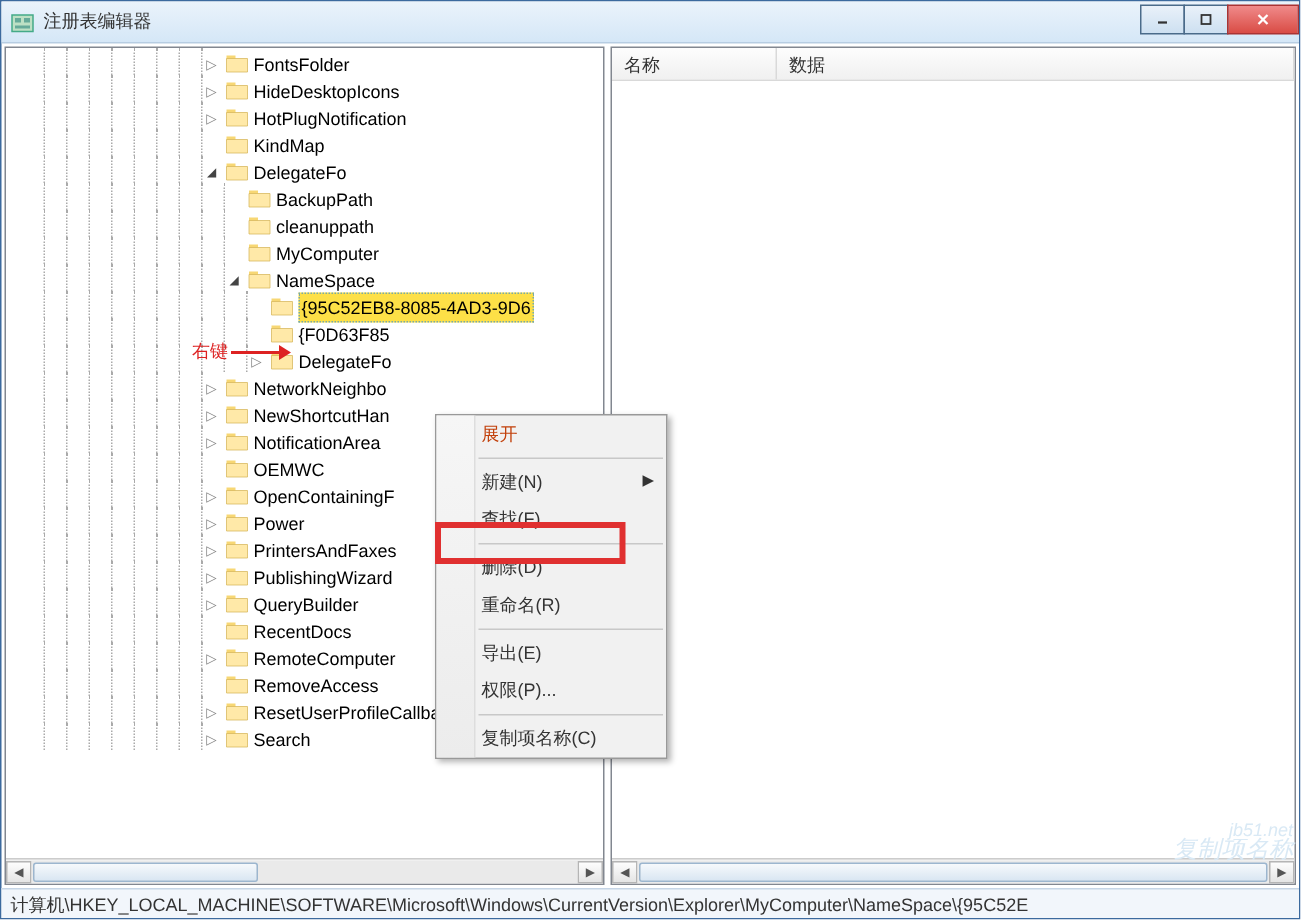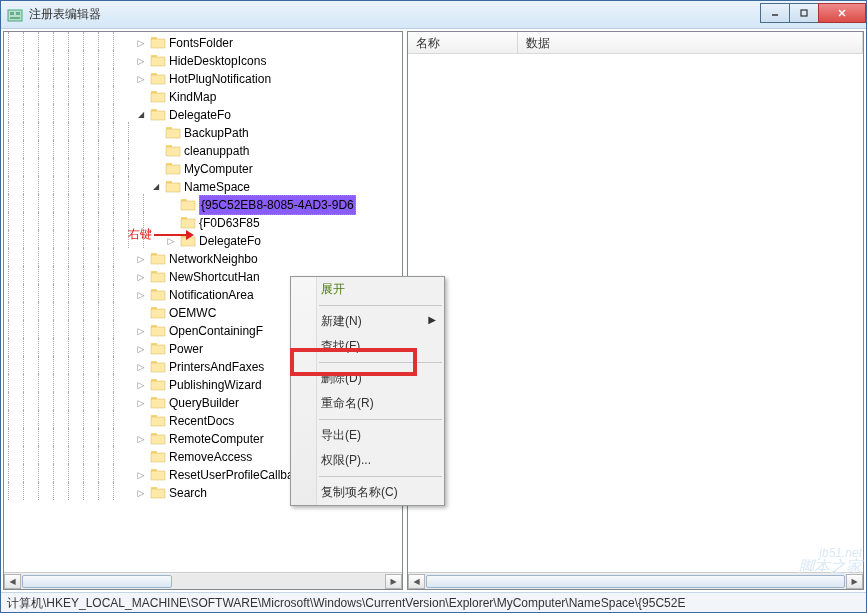--- a/index.html
+++ b/index.html
@@ -19,46 +19,46 @@
 .menubar span { padding: 2px 8px; color: #333; }
 
 .content { flex: 1; display: flex; position: relative; }
 
 .pane { border: 1px solid #828790; margin: 2px; background: #fff; overflow: hidden; position: relative; }
 .pane.left { width: 400px; display: flex; flex-direction: column; }
 .pane.right { flex: 1; display: flex; flex-direction: column; }
 
 .tree-wrap { flex: 1; overflow: hidden; position: relative; }
 .tree { padding: 2px 0 2px 0; white-space: nowrap; }
-.node { display: flex; align-items: center; height: 18px; line-height: 18px; }
+.node { display: flex; align-items: center; height: 18px; line-height: 18px; text-align: right; }
 .node .indent { display: inline-block; }
 .node .toggle { width: 12px; display: inline-flex; justify-content: center; color: #666; cursor: pointer; }
 .node .toggle::before { content: "▷"; font-size: 9px; color: #888; }
 .node.open > .toggle::before { content: "◢"; color: #444; font-size: 8px; }
 .node.leaf > .toggle { visibility: hidden; }
 .node .folder { width: 16px; height: 14px; margin: 0 3px; }
 .node .label { color: #000; }
-.node.selected .label { background: #8b5cf6; border: 1px dotted #7aa; padding: 0 1px; }
+.node.selected .label { background: #fde047; border: 1px dotted #7aa; padding: 0 1px; }
 
 .folder svg rect.tab { fill: #f7d774; }
 .folder svg path.body { fill: #ffe9a8; stroke: #d6b55a; stroke-width: 0.5; }
 
 .guide { border-left: 1px dotted #aaa; display: inline-block; height: 18px; width: 1px; margin-right: 0; position: relative; }
 
 .annot { position: absolute; left: 124px; top: 194px; color: #d22; font-size: 13px; display: flex; align-items: center; z-index: 10; }
 .annot svg { margin-left: 2px; }
 
 .cols { display: flex; height: 22px; border-bottom: 1px solid #d9d9d9; background: linear-gradient(#fdfdfd,#f0f0f0); }
 .cols .col { padding: 3px 8px; border-right: 1px solid #d9d9d9; color: #333; }
 .row { display: flex; padding: 2px 0; }
 .row .cell { padding: 1px 8px; }
 
 .ctx { position: absolute; left: 289px; top: 247px; width: 155px; background: #f1f1f1; border: 1px solid #999; box-shadow: 2px 2px 4px rgba(0,0,0,.3); z-index: 20; }
 .ctx .item { padding: 4px 10px 4px 30px; color: #333; position: relative; }
-.ctx .item.disabled { color: #4d7c0f; }
+.ctx .item.disabled { color: #c2410c; }
 .ctx .sep { height: 1px; background: #c8c8c8; margin: 3px 2px 3px 28px; }
 .ctx .item .arrow { position: absolute; right: 8px; top: 5px; font-size: 10px; }
 .ctx .gutter { position: absolute; left: 0; top: 0; bottom: 0; width: 26px; background: linear-gradient(#f6f6f6,#ececec); border-right: 1px solid #ddd; }
 
 .highlight-box { position: absolute; border: 4px solid #e03030; pointer-events: none; z-index: 25; }
 
 .hscroll { height: 17px; background: #f0f0f0; border-top: 1px solid #ccc; display: flex; align-items: center; }
 .hscroll .btn { width: 17px; height: 15px; background: linear-gradient(#fdfdfd,#e5e5e5); border: 1px solid #b5b5b5; display: flex; align-items: center; justify-content: center; font-size: 8px; color: #555; }
 .hscroll .track { flex: 1; height: 15px; background: #eaeaea; position: relative; }
 .hscroll .thumb { position: absolute; height: 13px; top: 1px; background: linear-gradient(#f6f9fc,#d9e6f2); border: 1px solid #9cb6cf; border-radius: 2px; }
@@ -394,21 +394,21 @@
       <div class="item">导出(E)</div>
       <div class="item">权限(P)...</div>
       <div class="sep"></div>
       <div class="item">复制项名称(C)</div>
     </div>
 
     <div class="highlight-box" style="left:289px; top:319px; width:127px; height:28px;"></div>
 
     <div class="watermark">
       <div>jb51.net</div>
-      <div class="big">脚本之家</div>
+      <div class="big">复制项名称</div>
     </div>
 
   </div>
 
   <div class="statusbar">
     <span>计算机\HKEY_LOCAL_MACHINE\SOFTWARE\Microsoft\Windows\CurrentVersion\Explorer\MyComputer\NameSpace\{95C52E</span>
   </div>
 </div>
 
 </body></html>

